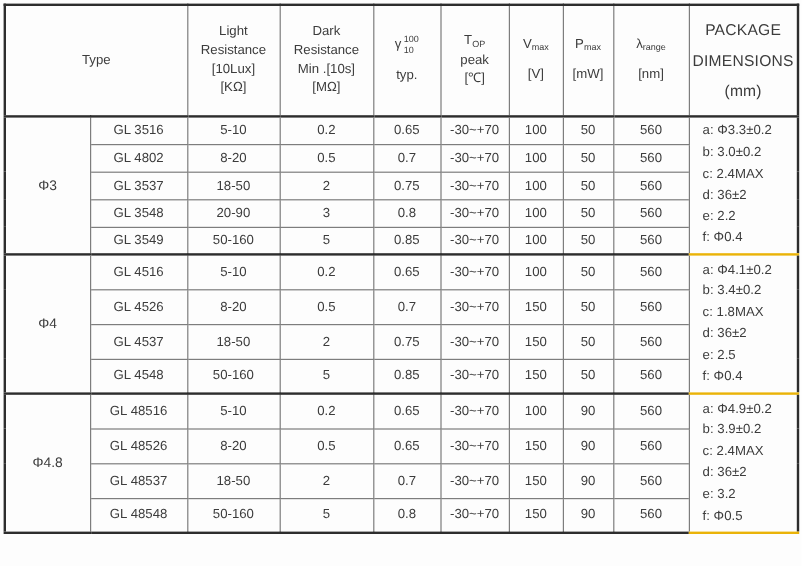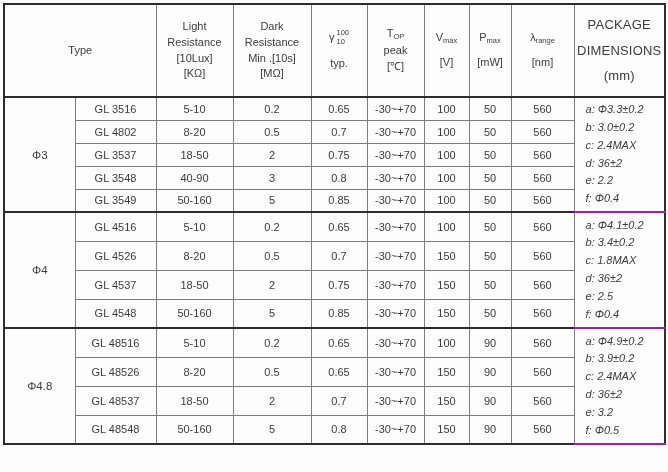--- a/index.html
+++ b/index.html
@@ -49,22 +49,21 @@
     text-align: left;
   }
   .typ-line { margin-top: 9px; }
   .type-cell { font-size: 11.5px; border-bottom: 2px solid #2d2d2d; }
   .pkg-cell {
     text-align: left;
     padding-left: 11px;
     white-space: pre-line;
     line-height: 1.62;
     font-size: 11px;
-    border-bottom: 2px solid #a21caf;
-    font-style: italic;
+    border-bottom: 2px solid #eab308;
   }
 </style>
 </head>
 <body>
 
 <div class="page">
   <table class="spec">
     <colgroup>
       <col style="width:71px">
         <col style="width:81px">
@@ -154,21 +153,21 @@
         <td>18-50</td>
         <td>2</td>
         <td>0.75</td>
         <td>-30~+70</td>
         <td>100</td>
         <td>50</td>
         <td>560</td>
       </tr>
       <tr>
         <td>GL 3548</td>
-        <td>40-90</td>
+        <td>20-90</td>
         <td>3</td>
         <td>0.8</td>
         <td>-30~+70</td>
         <td>100</td>
         <td>50</td>
         <td>560</td>
       </tr>
       <tr>
         <td>GL 3549</td>
         <td>50-160</td>

